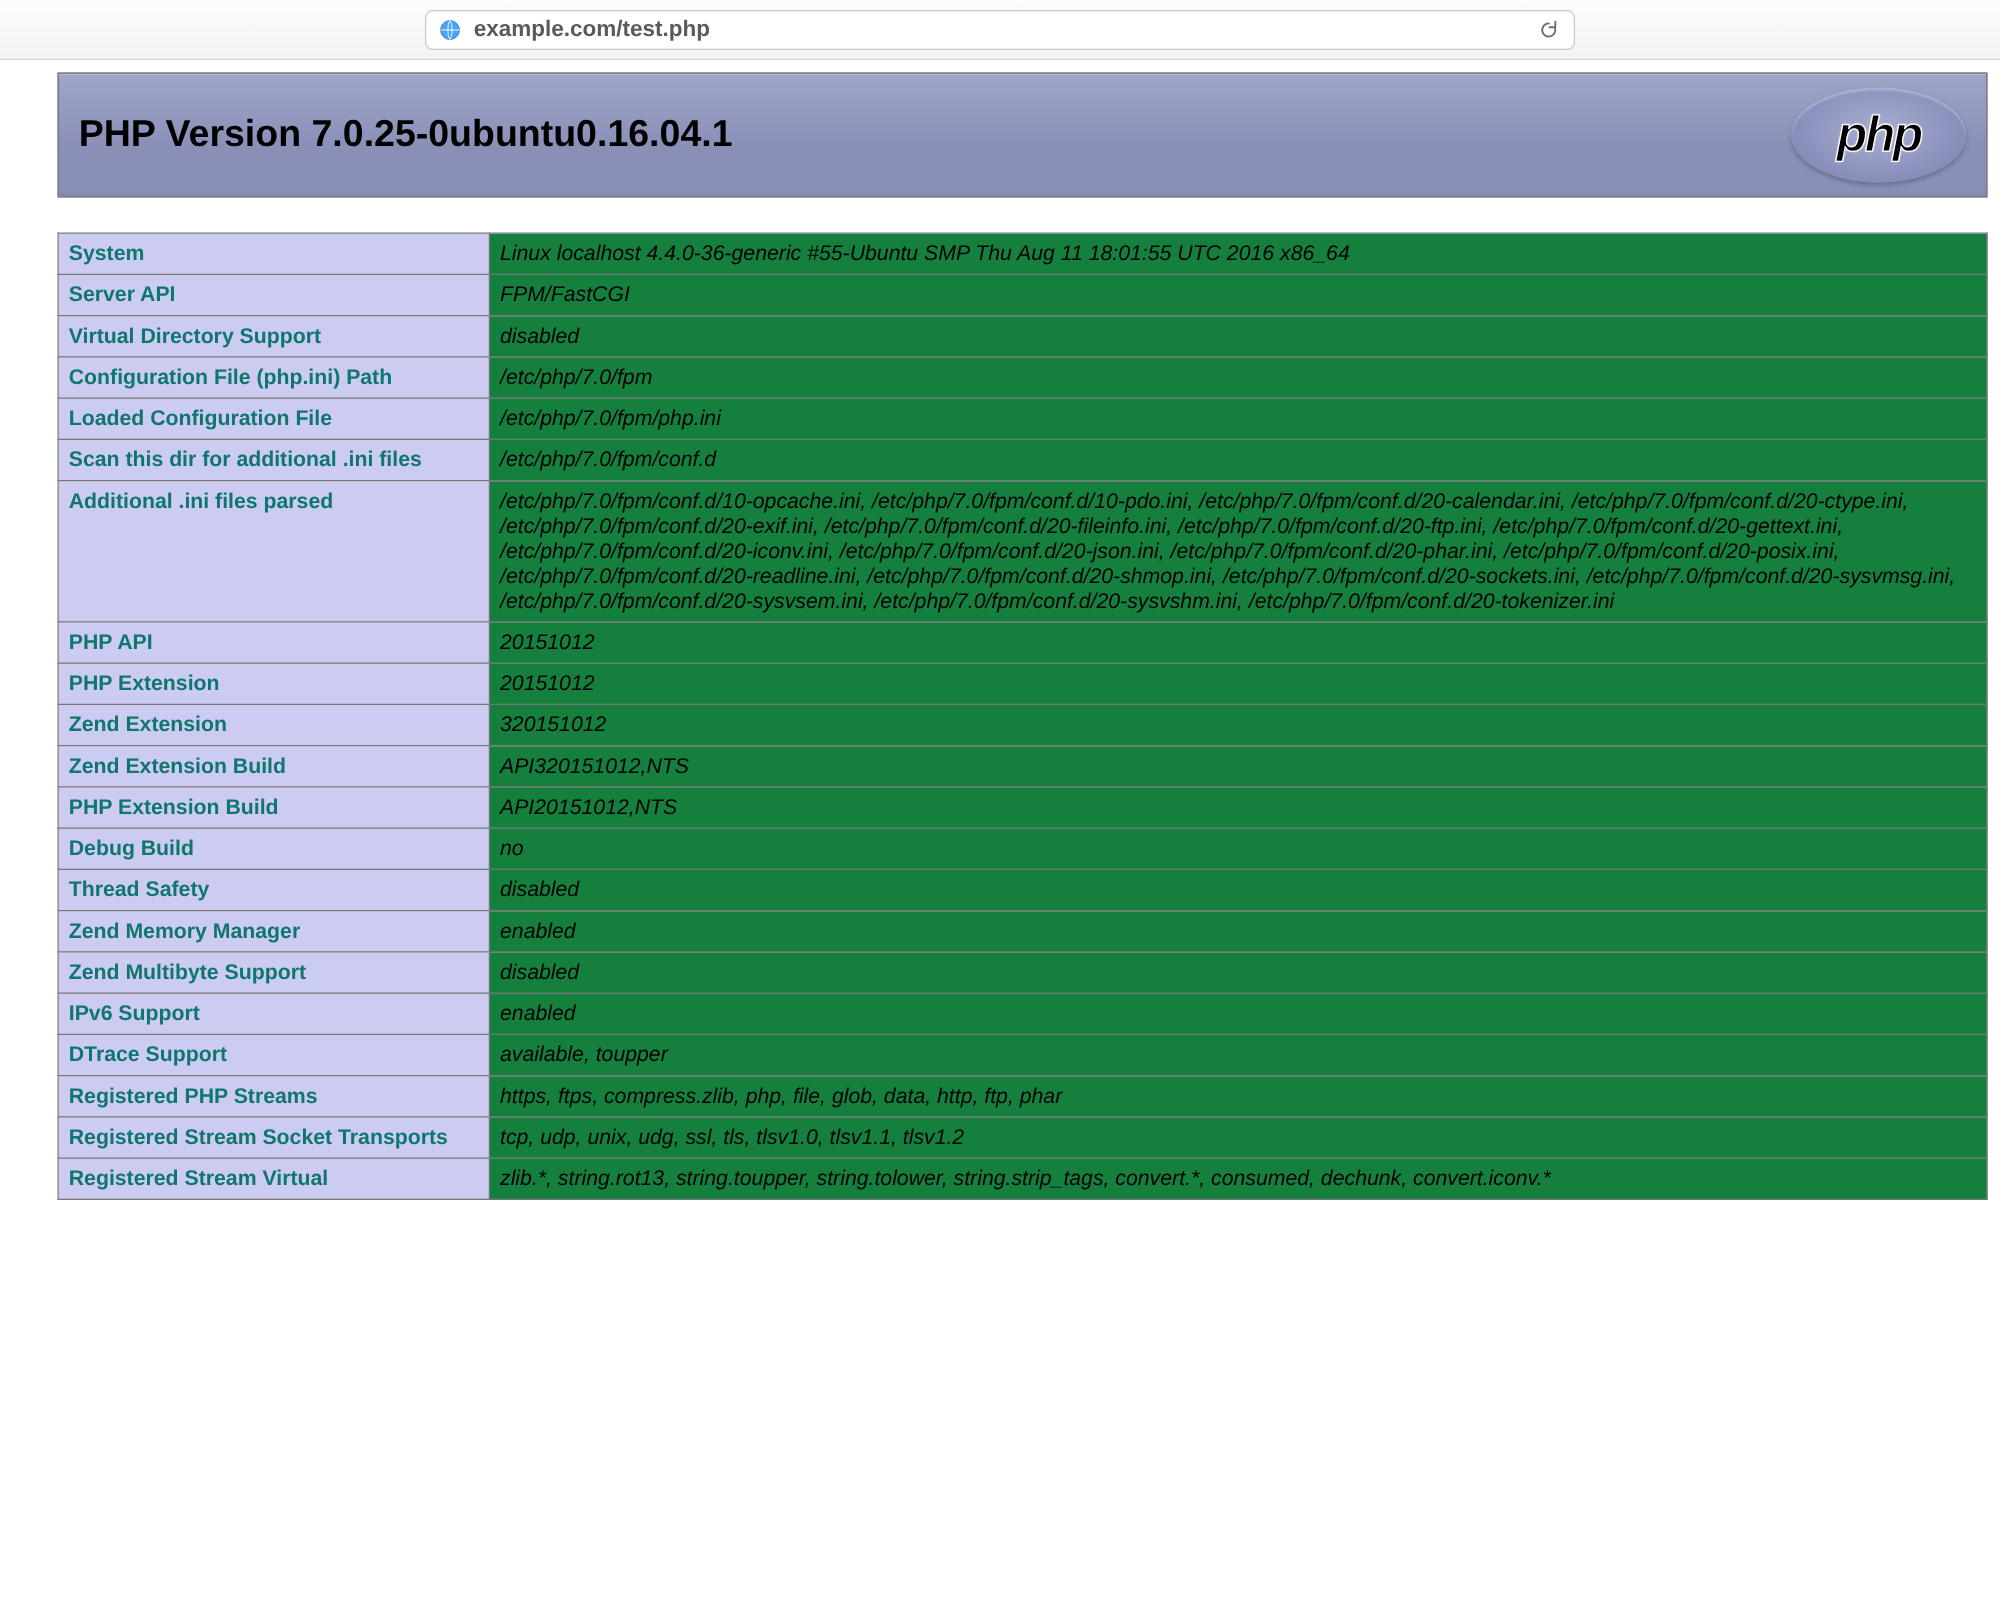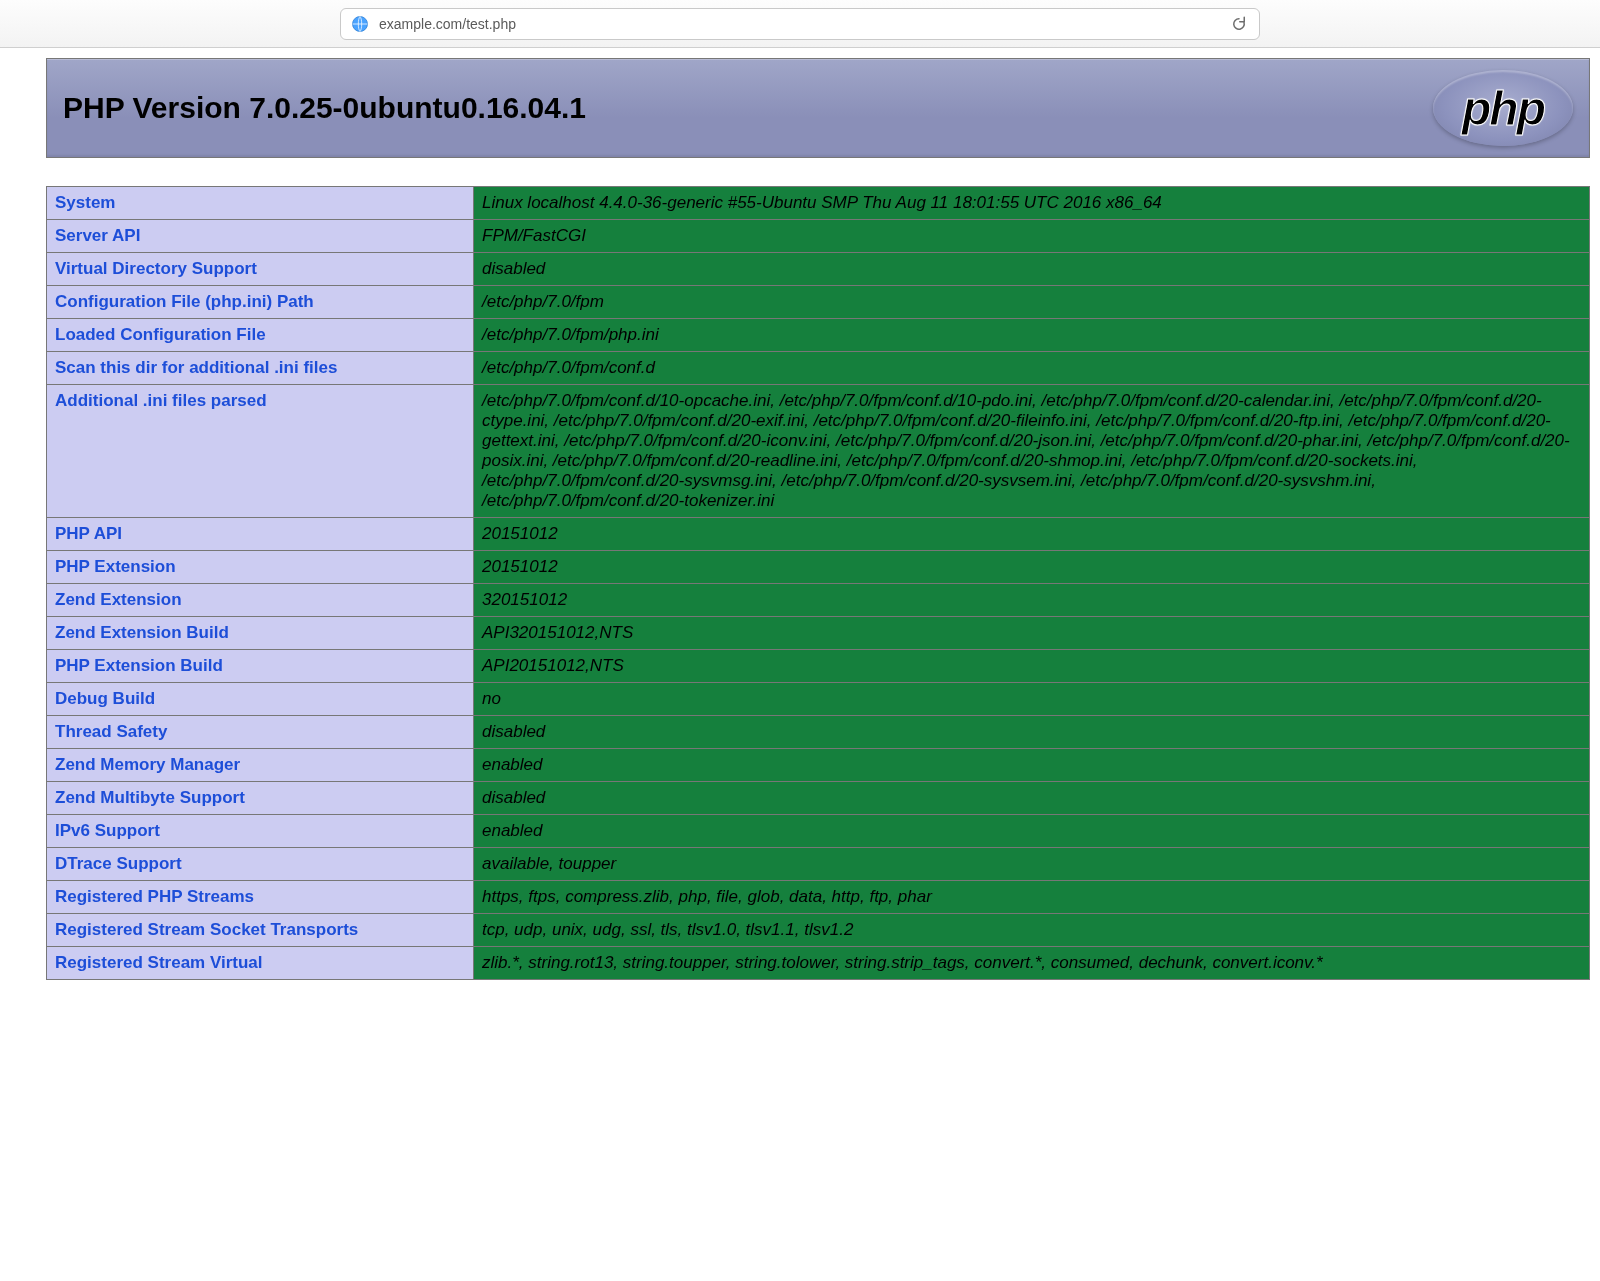--- a/index.html
+++ b/index.html
@@ -31,23 +31,24 @@
     border-radius: 6px;
     padding: 0 10px;
   }
   .globe-icon {
     width:18px; height:18px; flex:0 0 auto; margin-right:8px;
   }
   .url-input {
     flex:1;
     border:none;
     outline:none;
-    font-size:14px;
+    font-size:18px;
     color:#5a5a5a;
     background:transparent;
+    font-weight:bold;
   }
   .refresh-btn {
     width:20px; height:20px; flex:0 0 auto;
     display:flex; align-items:center; justify-content:center;
     cursor:pointer;
     color:#6d6d6d;
   }
 
   
   .page {
@@ -73,21 +74,21 @@
   }
   .php-logo-badge {
     width: 140px; height: 76px;
     background: radial-gradient(ellipse at 50% 45%, #a8adcf 0%, #8c92bd 60%, #7a7fa8 100%);
     border-radius: 50% / 50%;
     display:flex; align-items:center; justify-content:center;
     box-shadow: 0 2px 4px rgba(0,0,0,0.25), inset 0 2px 2px rgba(255,255,255,0.3);
   }
   .php-logo-text {
     font-family: Arial, sans-serif;
-    font-size: 48px;
+    font-size: 40px;
     font-weight: 900;
     font-style: italic;
     color: #000;
     -webkit-text-stroke: 1px #fff;
     text-shadow: 0 0 2px #fff;
     letter-spacing: -2px;
   }
 
   .info-table {
     width: 100%;
@@ -97,22 +98,22 @@
   .info-table td, .info-table th {
     border: 1px solid #777;
     padding: 6px 8px;
     font-size: 17px;
     text-align:left;
     vertical-align: top;
   }
   .info-table .keycell {
     background: #ccccf2;
     font-weight: 700;
-    width: 427px;
-    color:#1d4ed8;
+    width: 345px;
+    color:#0f766e;
   }
   .info-table .valcell {
     background: #15803d;
     color:#000;
     font-style:italic;
   }
 </style>
 </head>
 <body>
 

